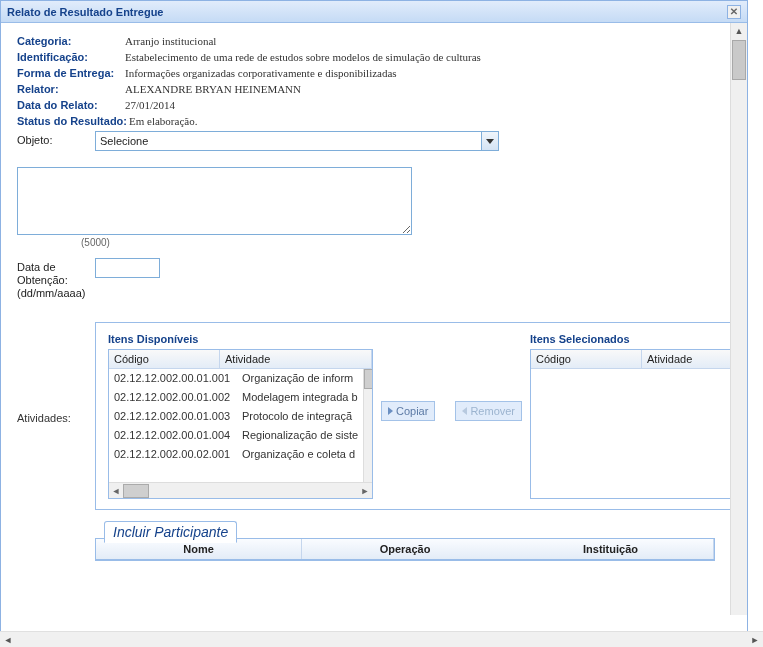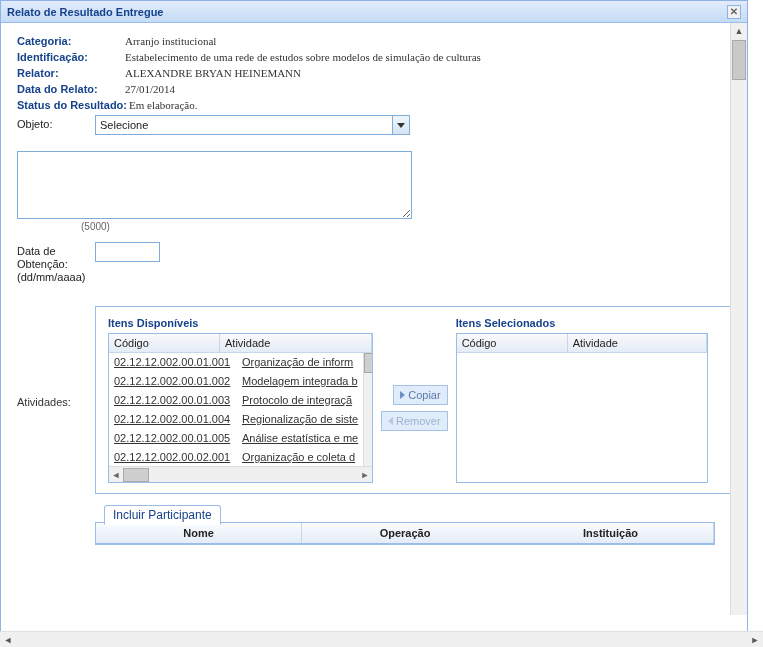--- a/index.html
+++ b/index.html
@@ -72,21 +72,21 @@
     .form-label {
       width: 78px;
       flex-shrink: 0;
       color: #222;
       padding-top: 3px;
     }
     .select-wrap {
       display: inline-flex;
       border: 1px solid #7eadd9;
       background: #fff;
-      width: 315px;
+      width: 404px;
     }
     .select-val {
       flex: 1;
       padding: 2px 4px;
       background: #fff;
       color: #222;
       height: 18px;
       line-height: 14px;
     }
     .select-btn {
@@ -181,21 +181,20 @@
     }
     .gh-col.codigo { width: 111px; }
     .gh-col.ativ { flex: 1; }
     .grid-body {
       flex: 1;
       overflow: hidden;
       display: flex;
     }
     .grid-rows {
       flex: 1;
-      text-decoration: underline;
     }
     .gr-row {
       display: flex;
       height: 19px;
       line-height: 19px;
     }
     .gr-cell {
       padding: 0 5px;
       overflow: hidden;
       white-space: nowrap;
@@ -235,25 +234,24 @@
     }
     .hscroll .thumb {
       height: 14px;
       width: 26px;
       background: #cfcfcf;
       border: 1px solid #aaa;
       margin-left: 0;
     }
     .btn-col {
       display: flex;
-      flex-direction: column;
+      flex-direction: row;
       justify-content: center;
-      gap: 6px;
+      gap: 20px;
       padding-top: 68px;
-      align-items: flex-end;
     }
     .action-btn {
       border: 1px solid #a3c2e8;
       background: #e1ecfb;
       color: #5c7aa5;
       padding: 3px 6px;
       font-size: 11px;
       display: inline-flex;
       align-items: center;
       gap: 3px;
@@ -277,26 +275,27 @@
       width: 620px;
       border: 1px solid #99bce8;
       position: relative;
     }
     .tab {
       border: 1px solid #99bce8;
       border-bottom: 1px solid #fff;
       background: #fff;
       padding: 2px 8px;
       color: #15428b;
-      font-size: 12px;
+      font-size: 14px;
       position: absolute;
       top: -18px;
       left: 8px;
       z-index: 2;
       border-radius: 3px 3px 0 0;
+      font-style: italic;
     }
     .ptable-header {
       display: flex;
       background: linear-gradient(to bottom, #fafcff, #e3ecf7);
       border-bottom: 1px solid #99bce8;
     }
     .pt-col {
       padding: 4px 5px;
       border-right: 1px solid #c5d6ed;
       font-weight: bold;
@@ -361,20 +360,24 @@
 
   <div class="content">
 
     <div class="info-row">
       <span class="info-label">Categoria:</span>
       <span class="info-value">Arranjo institucional</span>
     </div>
     <div class="info-row">
       <span class="info-label">Identificação:</span>
       <span class="info-value">Estabelecimento de uma rede de estudos sobre modelos de simulação de culturas</span>
+    </div>
+    <div class="info-row">
+      <span class="info-label">Forma de Entrega:</span>
+      <span class="info-value">Informações organizadas corporativamente e disponibilizadas</span>
     </div>
     <div class="info-row">
       <span class="info-label">Relator:</span>
       <span class="info-value">ALEXANDRE BRYAN HEINEMANN</span>
     </div>
     <div class="info-row">
       <span class="info-label">Data do Relato:</span>
       <span class="info-value">27/01/2014</span>
     </div>
     <div class="info-row">
@@ -431,24 +434,20 @@
                   </div>
                   <div class="gr-row">
                     <div class="gr-cell codigo">02.12.12.002.00.01.003</div>
                     <div class="gr-cell ativ">Protocolo de integraçã</div>
                   </div>
                   <div class="gr-row">
                     <div class="gr-cell codigo">02.12.12.002.00.01.004</div>
                     <div class="gr-cell ativ">Regionalização de siste</div>
                   </div>
                   <div class="gr-row">
-                    <div class="gr-cell codigo">02.12.12.002.00.01.005</div>
-                    <div class="gr-cell ativ">Análise estatística e me</div>
-                  </div>
-                  <div class="gr-row">
                     <div class="gr-cell codigo">02.12.12.002.00.02.001</div>
                     <div class="gr-cell ativ">Organização e coleta d</div>
                   </div>
                 </div>
               <div class="vscroll">
                 <div class="thumb"></div>
               </div>
             </div>
             <div class="hscroll">
               <span class="h-arrow">◄</span>

